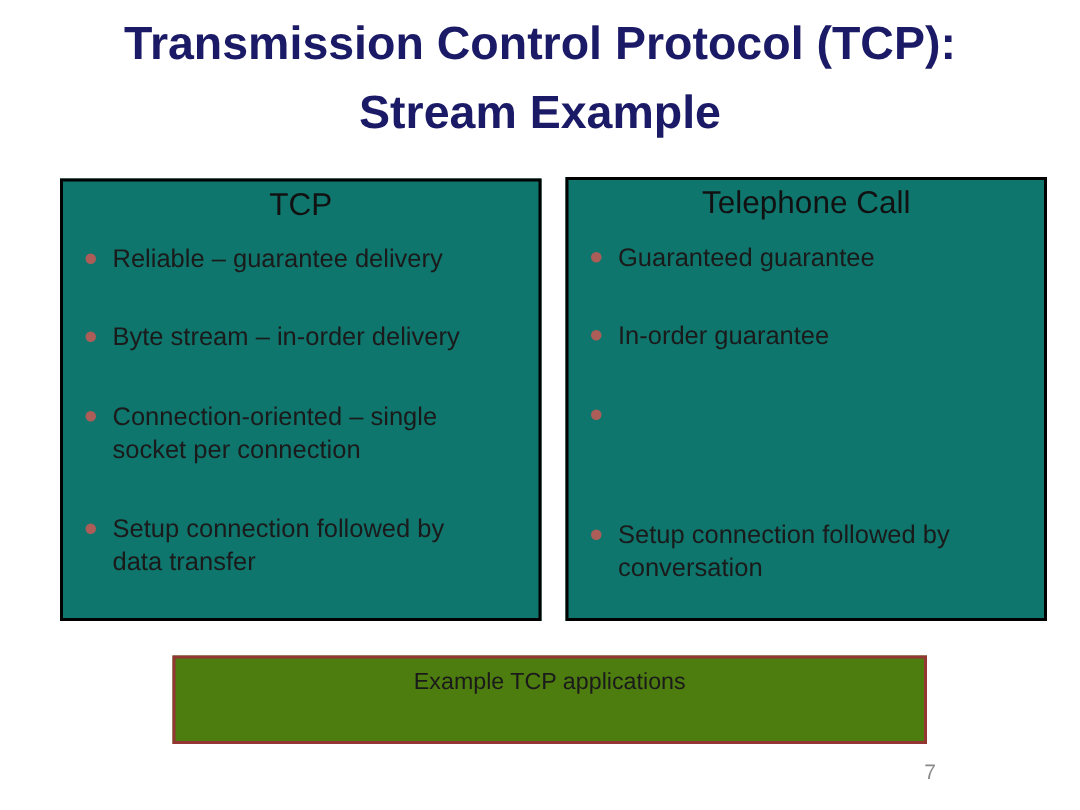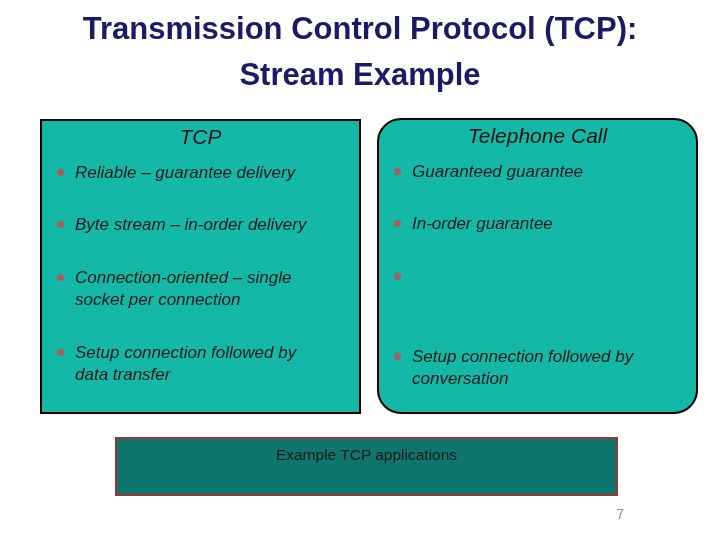--- a/index.html
+++ b/index.html
@@ -19,27 +19,26 @@
     position: absolute;
     top: 6px; left: 0; width: 720px;
     text-align: center;
     font-size: 31px;
     font-weight: bold;
     line-height: 46px;
     color: var(--title, #1b1a66);
   }
   .compare-box {
     position: absolute;
-    background: #14b8a6;
+    background: #0f766e;
     border: 2px solid var(--box_border, #000000);
     box-sizing: border-box;
-    font-style: italic;
   }
   .tcp-box   { left: 40px;  top: 119px; width: 321px; height: 295px; }
-  .tel-box   { left: 377px; top: 118px; width: 321px; height: 296px; border-radius: 24px; }
+  .tel-box   { left: 377px; top: 118px; width: 321px; height: 296px; }
   .box-header {
     position: absolute;
     top: 4px; left: 0; right: 0;
     text-align: center;
     font-size: 21px;
     color: #111111;
   }
   .item {
     position: absolute;
     left: 12px; right: 8px;
@@ -65,21 +64,21 @@
   .t2 { top: 93px; text-align: right; }
   .t3 { top: 146px; }
   .t4l { top: 221px; }
   .t4r { top: 226px; }
   .example-box {
     position: absolute;
     left: 115px; top: 437px;
     width: 503px; height: 59px;
     border: 2px solid var(--example_border, #943634);
     box-sizing: border-box;
-    background: #0f766e;
+    background: #4d7c0f;
     text-align: center;
     padding-top: 3px;
   }
   .example-line {
     font-size: 15.5px;
     line-height: 26px;
     color: #1a1a1a;
   }
   .page-number {
     position: absolute;

